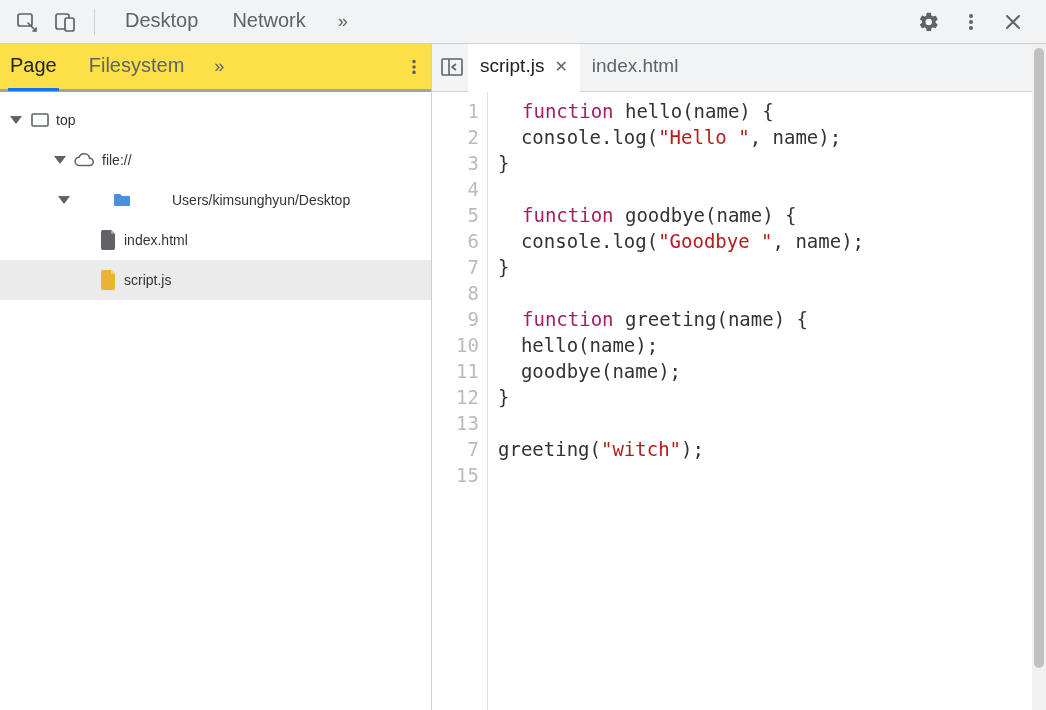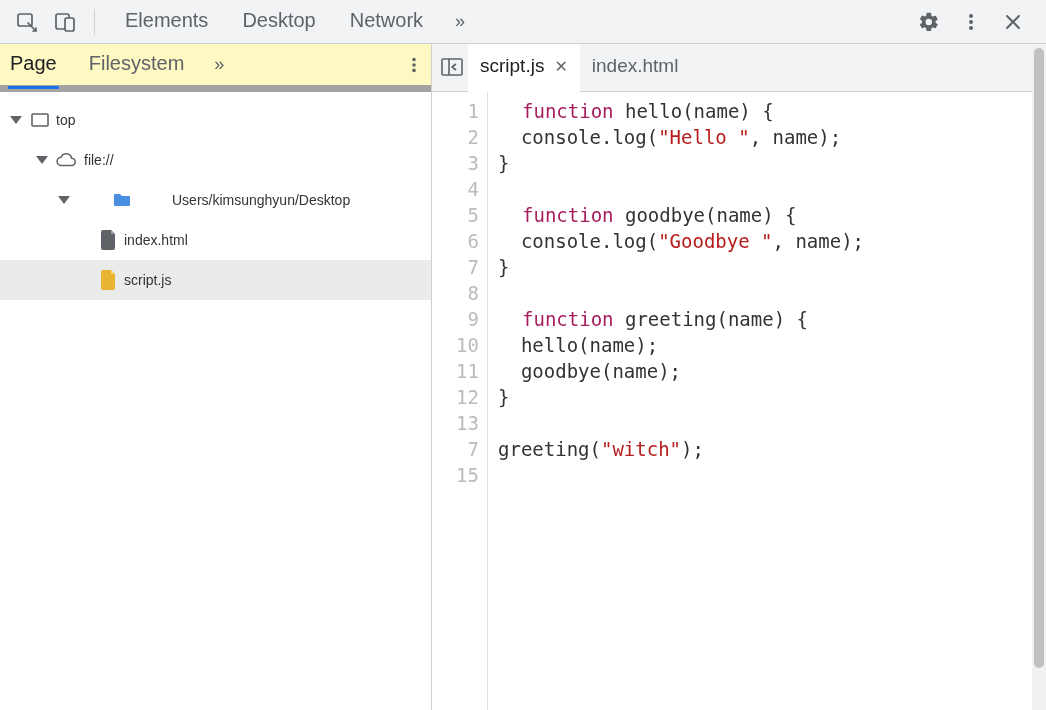--- a/index.html
+++ b/index.html
@@ -59,22 +59,22 @@
   display: flex;
   height: calc(710px - 44px);
 }
 .leftpane {
   width: 432px;
   border-right: 1px solid #d0d0d0;
   display: flex; flex-direction: column;
 }
 .subtabs {
   height: 48px;
-  background: #fef9c3;
-  border-bottom: 7px solid #a3a3a3;
+  background: #fde047;
+  border-bottom: 3px solid #a3a3a3;
   display: flex; align-items: center;
   padding: 0 8px;
   font-size: 20px;
 }
 .subtabs .subtab {
   color: #5f6368;
   height: 48px;
   display: flex; align-items: center;
   border-bottom: 3px solid transparent;
   margin-right: 28px;
@@ -92,21 +92,21 @@
 .tree .row {
   display: flex; align-items: center;
   height: 40px;
   gap: 6px;
   padding-right: 6px;
 }
 .tree .row.sel {
   background: #ebebeb;
 }
 .tree .indent0 { padding-left: 10px; }
-.tree .indent1 { padding-left: 36px; text-align: center; }
+.tree .indent1 { padding-left: 54px; text-align: center; }
 .tree .indent2 { padding-left: 58px; gap: 40px; }
 .tree .indent3 { padding-left: 100px; }
 .tri {
   width: 0; height: 0;
   border-left: 6px solid transparent;
   border-right: 6px solid transparent;
   border-top: 8px solid #5f6368;
   margin-right: 2px;
   flex-shrink: 0;
 }
@@ -185,21 +185,20 @@
     </svg>
   </div>
   <div class="iconbtn">
     <svg width="22" height="22" viewBox="0 0 22 22" fill="none" stroke="#5f6368" stroke-width="1.7">
       <rect x="2" y="3" width="13" height="15" rx="2"></rect>
         <rect x="11" y="7" width="9" height="13" rx="2" fill="#f1f3f4"></rect>
     </svg>
   </div>
   <div class="sep"></div>
   <div class="tabs-main">
-    <div class="tab">Elements</div>
     <div class="tab">Desktop</div>
     <div class="tab">Network</div>
     <span class="chev">»</span>
   </div>
   <div class="rightctl">
     <div class="iconbtn">
       <svg width="22" height="22" viewBox="0 0 24 24" fill="#5f6368">
           <path d="M19.14,12.94a7,7,0,0,0,.05-.94,7,7,0,0,0-.05-.94l2.11-1.65a.5.5,0,0,0,.12-.64l-2-3.46a.5.5,0,0,0-.61-.22l-2.49,1a7,7,0,0,0-1.62-.94l-.38-2.65A.5.5,0,0,0,13.77,2H9.77a.5.5,0,0,0-.49.42L8.9,5.07a7,7,0,0,0-1.62.94l-2.49-1a.5.5,0,0,0-.61.22l-2,3.46a.5.5,0,0,0,.12.64L4.41,11a7,7,0,0,0-.05.94,7,7,0,0,0,.05.94L2.3,14.53a.5.5,0,0,0-.12.64l2,3.46a.5.5,0,0,0,.61.22l2.49-1a7,7,0,0,0,1.62.94l.38,2.65a.5.5,0,0,0,.49.42h4a.5.5,0,0,0,.49-.42l.38-2.65a7,7,0,0,0,1.62-.94l2.49,1a.5.5,0,0,0,.61-.22l2-3.46a.5.5,0,0,0-.12-.64ZM11.77,15.5A3.5,3.5,0,1,1,15.27,12,3.5,3.5,0,0,1,11.77,15.5Z"></path>
         </svg>
     </div>

